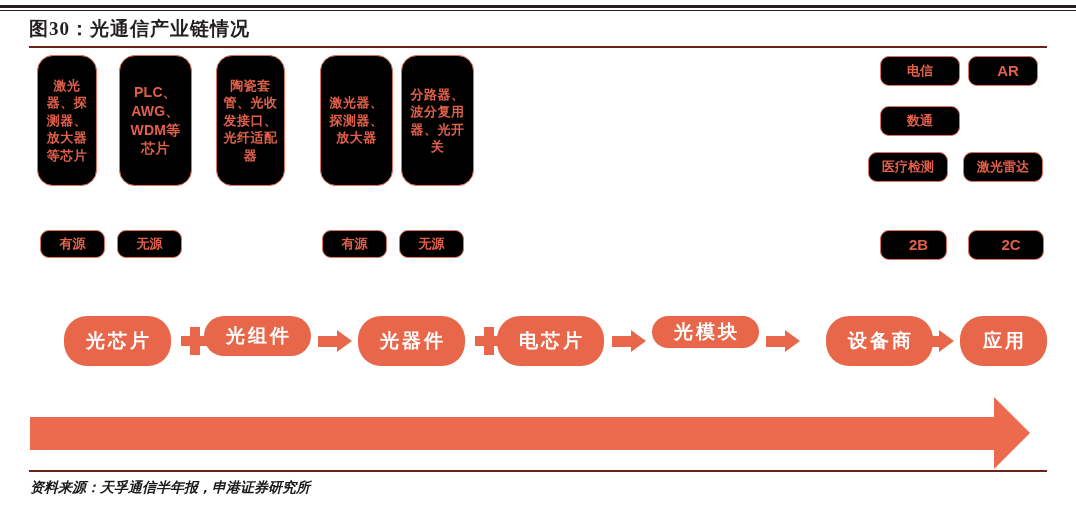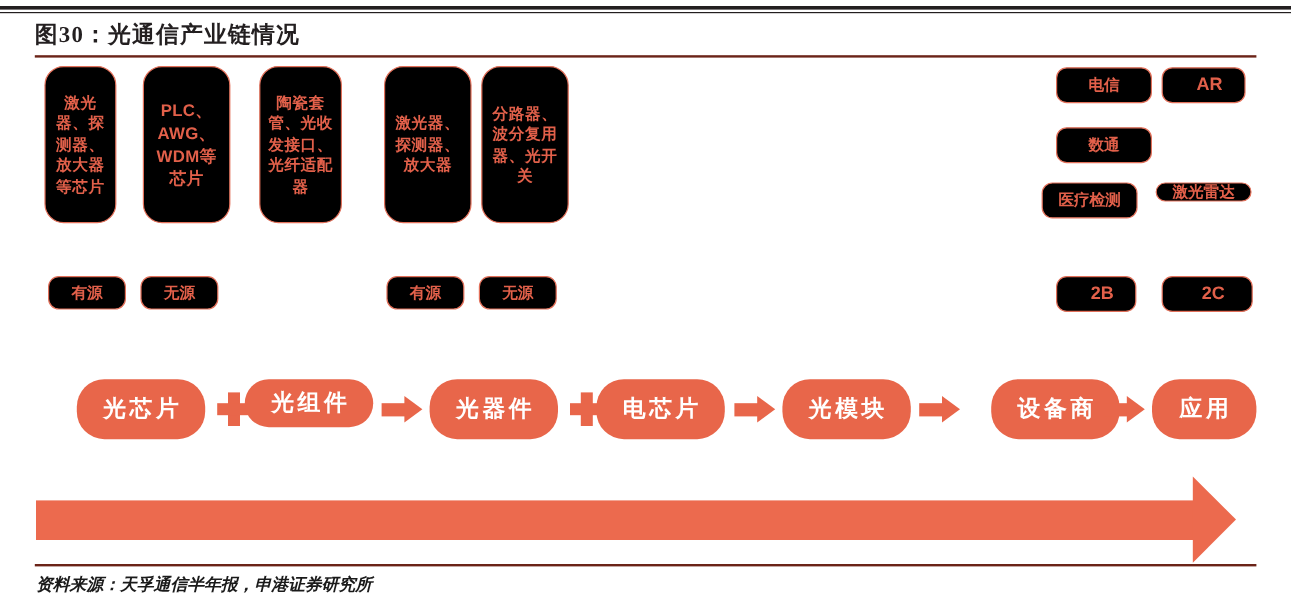--- a/index.html
+++ b/index.html
@@ -237,21 +237,21 @@
 </div>
 
 <div class="obox chip" style="left:880px; top:106px; width:80px; height:30px;">
   <span class="inner">数通</span>
 </div>
 
 <div class="obox chip" style="left:868px; top:152px; width:80px; height:30px;">
   <span class="inner">医疗检测</span>
 </div>
 
-<div class="obox chip" style="left:963px; top:152px; width:80px; height:16px;">
+<div class="obox chip" style="left:963px; top:152px; width:80px; height:30px;">
   <span class="inner">激光雷达</span>
 </div>
 
 <div class="obox small" style="left:40px; top:230px; width:65px; height:28px;">
   <span class="inner">有源</span>
 </div>
 
 <div class="obox small" style="left:117px; top:230px; width:65px; height:28px;">
   <span class="inner">无源</span>
 </div>
@@ -295,21 +295,21 @@
 
 <div class="cbox" style="left:497px; top:316px; width:107px; height:50px;">
   <span>电芯片</span>
 </div>
 
 <div class="sarrow" style="left:612px; top:330px;">
   <span class="shaft"></span>
   <span class="head"></span>
 </div>
 
-<div class="cbox" style="left:652px; top:316px; width:107px; height:50px;">
+<div class="cbox" style="left:652px; top:316px; width:107px; height:32px;">
   <span>光模块</span>
 </div>
 
 <div class="sarrow" style="left:766px; top:330px;">
   <span class="shaft"></span>
   <span class="head"></span>
 </div>
 
 <div class="cbox" style="left:826px; top:316px; width:107px; height:50px;">
   <span>设备商</span>

